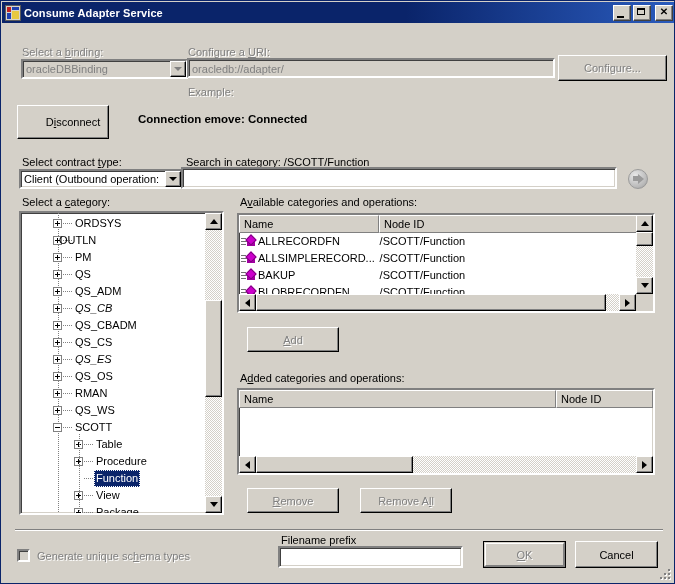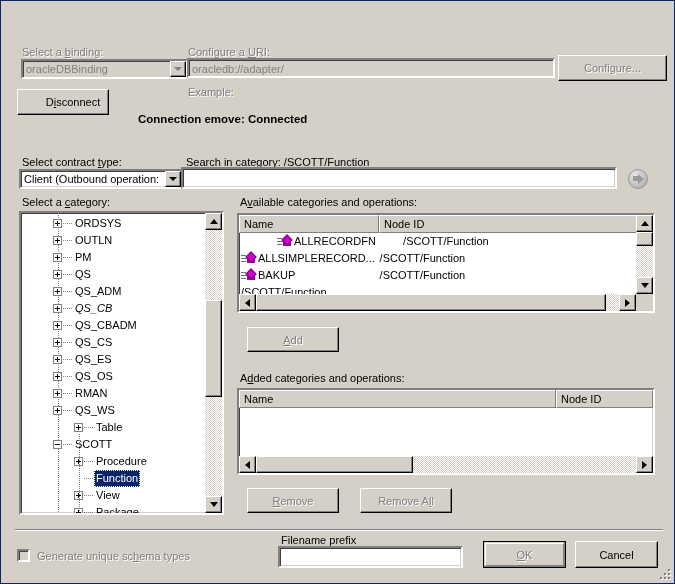--- a/index.html
+++ b/index.html
@@ -465,20 +465,38 @@
     display: block;
     background: #808080;
     box-shadow: 1px 1px 0 #ffffff;
   }
 </style>
 </head>
 <body>
 
 <div id="window">
 
+  <div id="titlebar">
+    <div id="title-icon">
+      <i class="b1"></i>
+        <i class="b2"></i>
+        <i class="b3"></i>
+        <i class="b4"></i>
+    </div>
+    <div id="title-text">Consume Adapter Service</div>
+    <div class="titlebtn tb-min">
+        <span class="bar"></span>
+      </div>
+    <div class="titlebtn tb-max">
+        <span class="box"></span>
+      </div>
+    <div class="titlebtn tb-close gap">
+        <span class="glyph">✕</span>
+      </div>
+  </div>
 
   <div class="lbl dis" style="left:21px; top:45px;">
     Select a <span class="u">b</span>inding:
   </div>
   <div class="combo dis" style="left:20px; top:58px; width:167px; height:20px;">
     <span class="ctext">oracleDBBinding</span>
     <span class="carrow">
         <span class="tri-d"></span>
       </span>
   </div>
@@ -488,21 +506,21 @@
   </div>
   <div class="field dis" style="left:186px; top:57px; width:368px; height:20px;" placeholder="">oracledb://adapter/</div>
   <div class="lbl dis" style="left:187px; top:85px;">
     Example:
   </div>
 
   <div class="btn dis" style="left:557px; top:54px; width:109px; height:26px;">
     <span>Configure...</span>
   </div>
 
-  <div class="btn" style="left:16px; top:88px; width:92px; height:26px;padding-left:20px;">
+  <div class="btn" style="left:16px; top:104px; width:92px; height:34px;padding-left:20px;">
     <span>D<span class="u">i</span>sconnect</span>
   </div>
   <div class="lbl" style="left:137px; top:112px; font-weight:bold; font-size:11.5px;">Connection emove: Connected</div>
 
   <div class="lbl" style="left:21px; top:155px;">
     Select contract <span class="u">t</span>ype:
   </div>
   <div class="combo" style="left:18px; top:168px; width:164px; height:20px;">
     <span class="ctext">Client (Outbound operation:</span>
     <span class="carrow">
@@ -527,21 +545,21 @@
     <div id="tree-inner">
         <div class="trunk" style="left: 37px; top: 0px; height: 327px;"></div>
         <div class="tnode">
           <span class="plus" style="left: 32px;"></span>
           <span class="dots" style="left: 42px;"></span>
           <span class="tlabel" style="left: 52px;">ORDSYS</span>
         </div>
         <div class="tnode">
           <span class="plus" style="left: 32px;"></span>
           <span class="dots" style="left: 42px;"></span>
-          <span class="tlabel" style="left: 52px;">OUTLN</span>
+          <span class="tlabel" style="left: 36px;">OUTLN</span>
         </div>
         <div class="tnode">
           <span class="plus" style="left: 32px;"></span>
           <span class="dots" style="left: 42px;"></span>
           <span class="tlabel" style="left: 52px;">PM</span>
         </div>
         <div class="tnode">
           <span class="plus" style="left: 32px;"></span>
           <span class="dots" style="left: 42px;"></span>
           <span class="tlabel" style="left: 52px;">QS</span>
@@ -562,46 +580,46 @@
           <span class="tlabel" style="left: 52px;">QS_CBADM</span>
         </div>
         <div class="tnode">
           <span class="plus" style="left: 32px;"></span>
           <span class="dots" style="left: 42px;"></span>
           <span class="tlabel" style="left: 52px;">QS_CS</span>
         </div>
         <div class="tnode">
           <span class="plus" style="left: 32px;"></span>
           <span class="dots" style="left: 42px;"></span>
-          <span class="tlabel" style="left: 52px;">QS_ES</span>
+          <span class="tlabel" style="left: 52px; font-style: italic;">QS_ES</span>
         </div>
         <div class="tnode">
           <span class="plus" style="left: 32px;"></span>
           <span class="dots" style="left: 42px;"></span>
           <span class="tlabel" style="left: 52px;">QS_OS</span>
         </div>
         <div class="tnode">
           <span class="plus" style="left: 32px;"></span>
           <span class="dots" style="left: 42px;"></span>
           <span class="tlabel" style="left: 52px;">RMAN</span>
         </div>
         <div class="tnode">
           <span class="plus" style="left: 32px;"></span>
           <span class="dots" style="left: 42px;"></span>
           <span class="tlabel" style="left: 52px;">QS_WS</span>
+        </div>
+        <div class="tnode">
+          <span class="plus expanded" style="left: 32px;"></span>
+          <span class="dots" style="left: 42px;"></span>
+          <span class="tlabel" style="left: 52px;">SCOTT</span>
         </div>
         <div class="tnode">
           <span class="plus" style="left: 53px;"></span>
           <span class="dots" style="left: 63px;"></span>
           <span class="tlabel" style="left: 73px;">Table</span>
-        </div>
-        <div class="tnode">
-          <span class="plus expanded" style="left: 32px;"></span>
-          <span class="dots" style="left: 42px;"></span>
-          <span class="tlabel" style="left: 52px;">SCOTT</span>
         </div>
         <div class="tnode">
           <span class="plus" style="left: 53px;"></span>
           <span class="dots" style="left: 63px;"></span>
           <span class="tlabel" style="left: 73px;">Procedure</span>
         </div>
         <div class="tnode">
           <span class="dots" style="left: 63px;"></span>
           <span class="tlabel sel" style="left: 73px;">Function</span>
         </div>
@@ -631,21 +649,21 @@
   <div class="lbl" style="left:239px; top:195px;">
     A<span class="u">v</span>ailable categories and operations:
   </div>
   <div class="sunken" style="left:236px; top:212px; width:418px; height:100px;">
     <div class="lv-head">
       <div class="lv-col" style="width:140px;">Name</div>
       <div class="lv-col" style="width:261px;">Node ID</div>
     </div>
     <div class="lv-rows" id="available-rows" style="right:17px;">
         <div class="lv-row">
-          <div class="lv-cell-name" style="width: 140px; margin-left: 36px;">
+          <div class="lv-cell-name" style="width: 140px;">
             <span class="op-icon">
               <span class="ln l1"></span>
               <span class="ln l2"></span>
               <span class="ln l3"></span>
               <span class="dia2"></span>
               <span class="dia"></span>
             </span>
             <span>ALLRECORDFN</span>
           </div>
           <div class="lv-cell-node" style="width: 261px;">/SCOTT/Function</div>
@@ -670,20 +688,30 @@
               <span class="ln l2"></span>
               <span class="ln l3"></span>
               <span class="dia2"></span>
               <span class="dia"></span>
             </span>
             <span>BAKUP</span>
           </div>
           <div class="lv-cell-node" style="width: 261px;">/SCOTT/Function</div>
         </div>
         <div class="lv-row">
+          <div class="lv-cell-name" style="width: 140px;">
+            <span class="op-icon">
+              <span class="ln l1"></span>
+              <span class="ln l2"></span>
+              <span class="ln l3"></span>
+              <span class="dia2"></span>
+              <span class="dia"></span>
+            </span>
+            <span>BLOBRECORDFN</span>
+          </div>
           <div class="lv-cell-node" style="width: 261px;">/SCOTT/Function</div>
         </div>
       </div>
     <div class="vscroll checker" style="bottom:17px;">
       <div class="sbtn" style="top:0; left:0;">
           <span class="ar-u"></span>
         </div>
       <div class="sthumb" style="left:0; top:17px; width:17px; height:14px;"></div>
       <div class="sbtn" style="bottom:0; left:0;">
           <span class="ar-d"></span>

